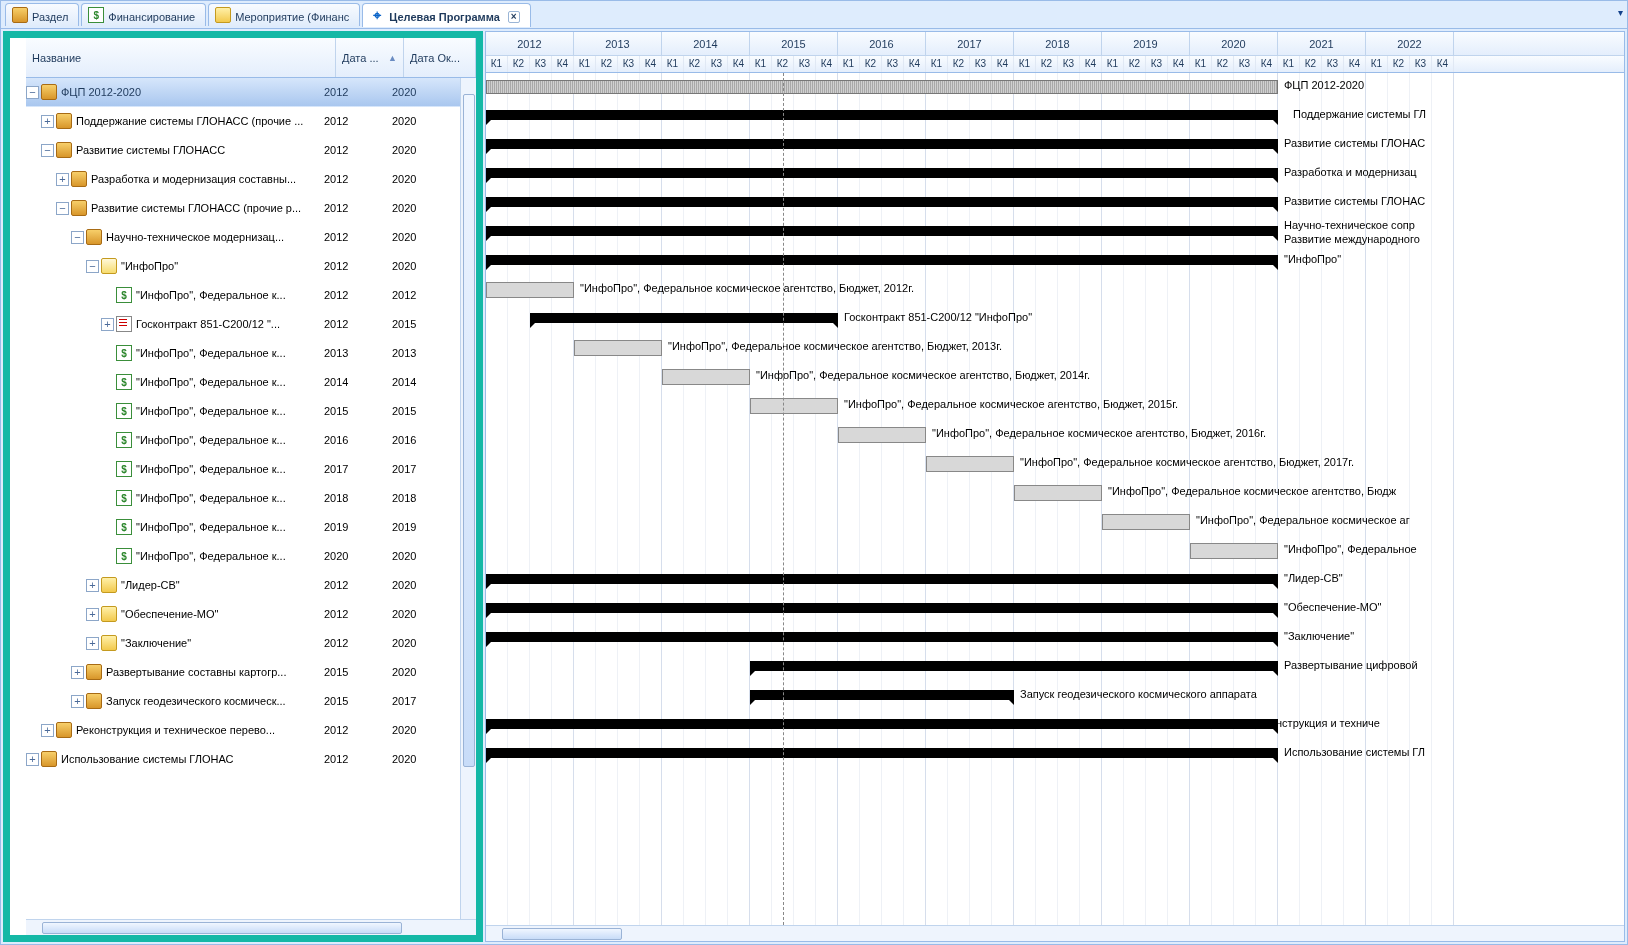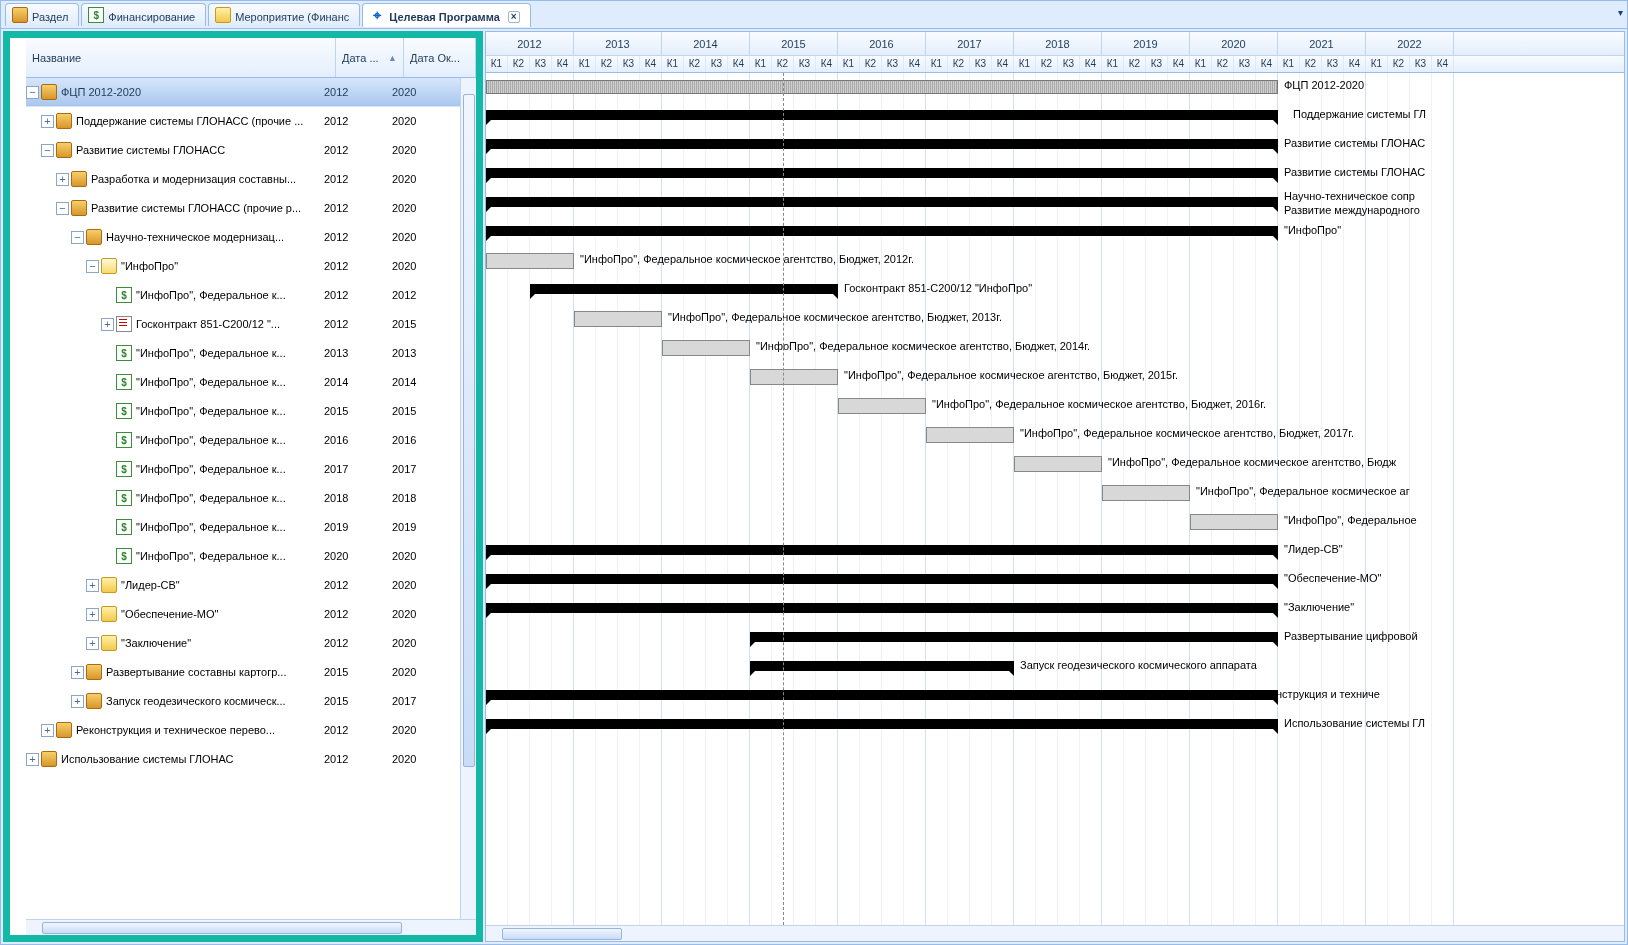--- a/index.html
+++ b/index.html
@@ -855,20 +855,24 @@
             <div class="gantt-row">
               <div class="gantt-bar group" style="left: 0px; width: 792px;"></div>
               <div class="gantt-label" style="left: 798px; margin-left: 9px;">Поддержание системы ГЛ</div>
             </div>
             <div class="gantt-row">
               <div class="gantt-bar group" style="left: 0px; width: 792px;"></div>
               <div class="gantt-label" style="left: 798px;">Развитие системы ГЛОНАС</div>
             </div>
             <div class="gantt-row">
               <div class="gantt-bar group" style="left: 0px; width: 792px;"></div>
+              <div class="gantt-label" style="left: 798px;">Разработка и модернизац</div>
+            </div>
+            <div class="gantt-row">
+              <div class="gantt-bar group" style="left: 0px; width: 792px;"></div>
               <div class="gantt-label" style="left: 798px;">Развитие системы ГЛОНАС</div>
             </div>
             <div class="gantt-row">
               <div class="gantt-bar group" style="left: 0px; width: 792px;"></div>
               <div class="gantt-label" style="left: 798px; top: 0px; line-height: 14px;">Научно-техническое сопр<br>Развитие международного</div>
             </div>
             <div class="gantt-row">
               <div class="gantt-bar group" style="left: 0px; width: 792px;"></div>
               <div class="gantt-label" style="left: 798px;">"ИнфоПро"</div>
             </div>

